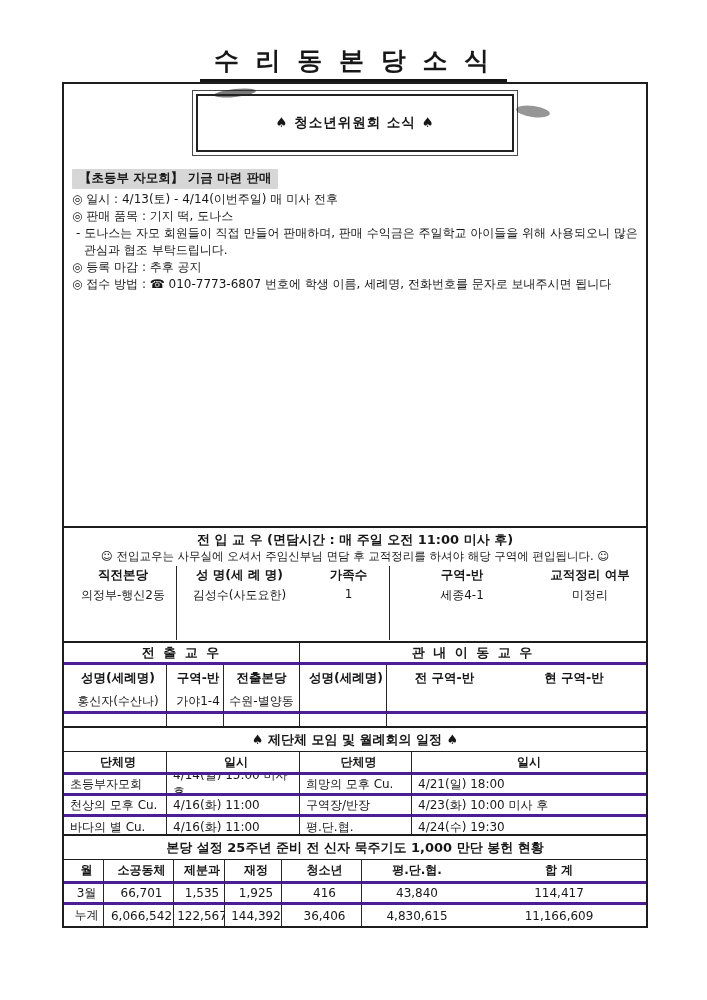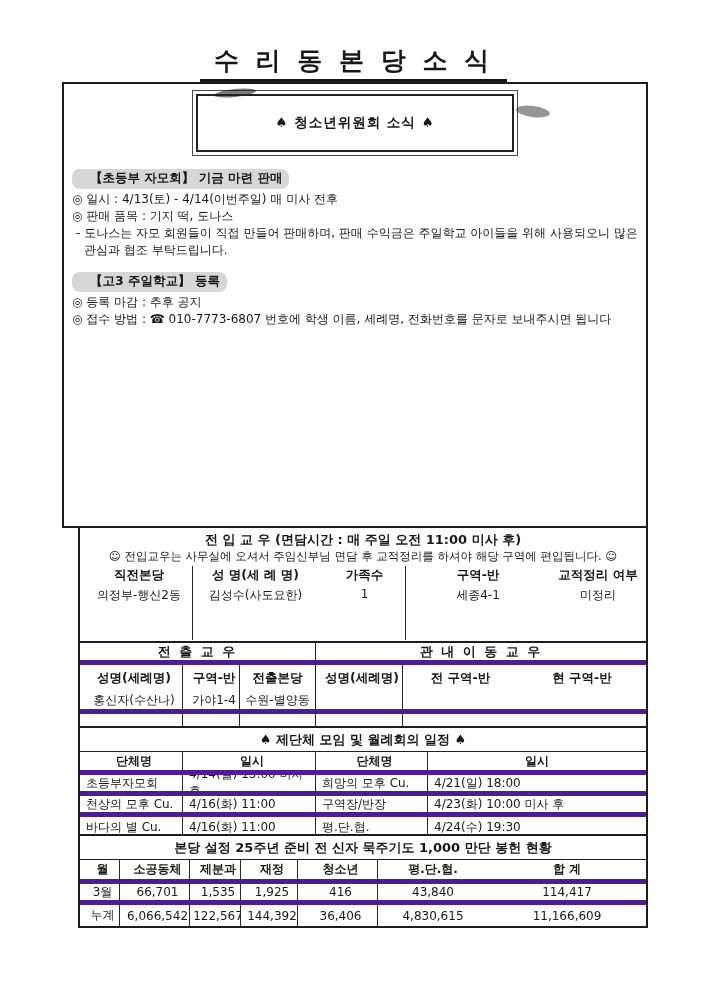--- a/index.html
+++ b/index.html
@@ -3,50 +3,50 @@
 <meta charset="utf-8">
 <style>
   html,body{margin:0;padding:0;background:#ffffff;}
   body{width:707px;height:1000px;font-family:"DejaVu Sans","Liberation Sans",sans-serif;color:#171717;}
   .page{position:relative;width:707px;height:1000px;background:#fff;overflow:hidden;filter:blur(0.3px);}
   .doc-title{position:absolute;top:44px;left:0;width:100%;text-align:center;}
   .doc-title span{display:inline-block;font-size:25px;font-weight:bold;letter-spacing:4px;
     border-bottom:3px solid #161616;padding:0 14px 2px 14px;}
   .main{position:absolute;left:62px;top:82px;width:586px;}
   .block{box-sizing:border-box;border:2px solid #1d1d1d;background:#fff;overflow:hidden;position:relative;}
-  .block + .block{margin-top:-2px;margin-left:16px;}
+  .block + .block{margin-top:-2px;}
   .block-youth{height:446px;}
   .block-ti{height:117px;}
   .block-mv{height:87px;}
   .block-meet{height:110px;}
   .block-ros{height:94px;}
 
   
   .youth-box{width:318px;margin:6px auto 0 auto;border:1px solid #4a4a4a;padding:3px;}
   .youth-box-inner{border:2px solid #222;text-align:center;font-weight:bold;font-size:13.5px;
     padding:18px 0;letter-spacing:1px;}
   .smudge{position:absolute;background:rgba(35,35,35,.6);border-radius:50%;}
   .s1{left:150px;top:5px;width:42px;height:8px;transform:rotate(-6deg);}
   .s2{left:452px;top:22px;width:34px;height:11px;transform:rotate(8deg);opacity:.8;}
 
-  .sec-heading{display:inline-block;margin:13px 0 2px 8px;padding:1px 7px 2px 18px;background:#d7d7d7;
-    border-radius:8px;font-size:12.5px;font-weight:bold;}
+  .sec-heading{display:inline-block;margin:13px 0 2px 8px;padding:1px 7px 2px 7px;background:#d7d7d7;
+    border-radius:1px;font-size:12.5px;font-weight:bold;}
   .sec-line{margin:0 8px 0 8px;font-size:12px;line-height:17px;white-space:nowrap;}
   .sec-line.wrap{white-space:normal;padding-left:12px;text-indent:-8px;}
 
   
   .ti-title{margin-top:4px;text-align:center;font-size:13px;font-weight:bold;line-height:16px;}
   .ti-sub{text-align:center;font-size:11.5px;line-height:16px;white-space:nowrap;}
   .grid{display:grid;}
   .cell{display:flex;align-items:center;justify-content:center;font-size:12px;overflow:hidden;}
   .cell.hd{font-weight:bold;font-size:12.5px;}
   .cell.left{justify-content:flex-start;padding-left:6px;}
   .vr{border-right:1px solid #272727;padding-left:6px;}
   .vrb{border-right:1.5px solid #1f1f1f;}
-  .hb{border-bottom:5px solid #4c1d95;}
+  .hb{border-bottom:3px solid #4c1d95;}
   .ti-grid{grid-template-columns:113px 125px 88px 144px 1fr;grid-template-rows:18px 56px;margin-top:2px;}
   .ti-grid .data{align-items:flex-start;padding-top:3px;}
 
   
   .mv-grid{grid-template-columns:103px 57px 76px 87px 115px 1fr;grid-template-rows:22px 26px 23px 12px;}
   .mv-title{font-weight:bold;font-size:13px;letter-spacing:2px;}
   .t-left{grid-column:1/4;}
   .t-right{grid-column:4/7;text-align:center;}
 
   
@@ -74,21 +74,20 @@
       <div class="smudge s2"></div>
       <div class="youth-box">
         <div class="youth-box-inner">♠ 청소년위원회 소식 ♠</div>
       </div>
 
       <div><span class="sec-heading">【초등부 자모회】 기금 마련 판매</span></div>
       <div class="sec-line">◎ 일시 : 4/13(토) - 4/14(이번주일) 매 미사 전후</div>
       <div class="sec-line">◎ 판매 품목 : 기지 떡, 도나스</div>
       <div class="sec-line wrap">- 도나스는 자모 회원들이 직접 만들어 판매하며, 판매 수익금은 주일학교 아이들을 위해 사용되오니 많은 관심과 협조 부탁드립니다.</div>
 
-      <div><span class="sec-heading">【고3 주일학교】 등록</span></div>
       <div class="sec-line">◎ 등록 마감 : 추후 공지</div>
       <div class="sec-line">◎ 접수 방법 : ☎ 010-7773-6807 번호에 학생 이름, 세례명, 전화번호를 문자로 보내주시면 됩니다</div>
     </section>
 
     <section class="block block-ti">
       <div class="ti-title">전 입 교 우 (면담시간 : 매 주일 오전 11:00 미사 후)</div>
       <div class="ti-sub">☺ 전입교우는 사무실에 오셔서 주임신부님 면담 후 교적정리를 하셔야 해당 구역에 편입됩니다. ☺</div>
       <div class="grid ti-grid">
         <div class="cell hd vr">직전본당</div>
         <div class="cell hd">성 명(세 례 명)</div>

